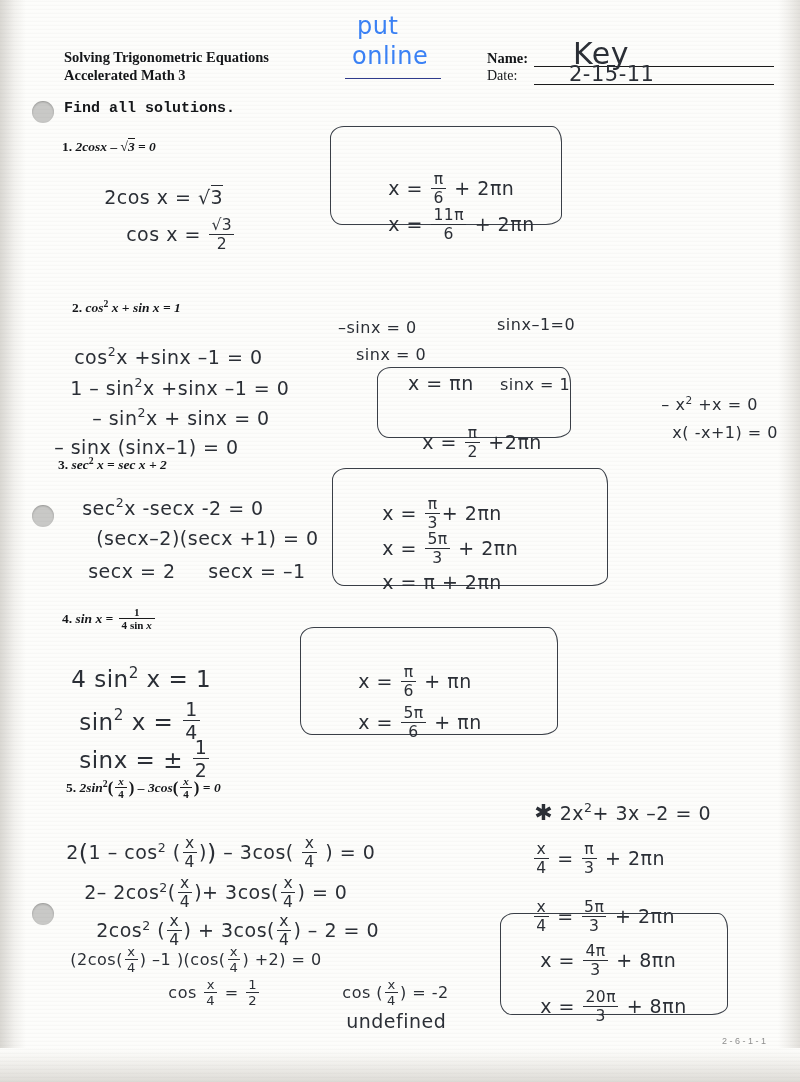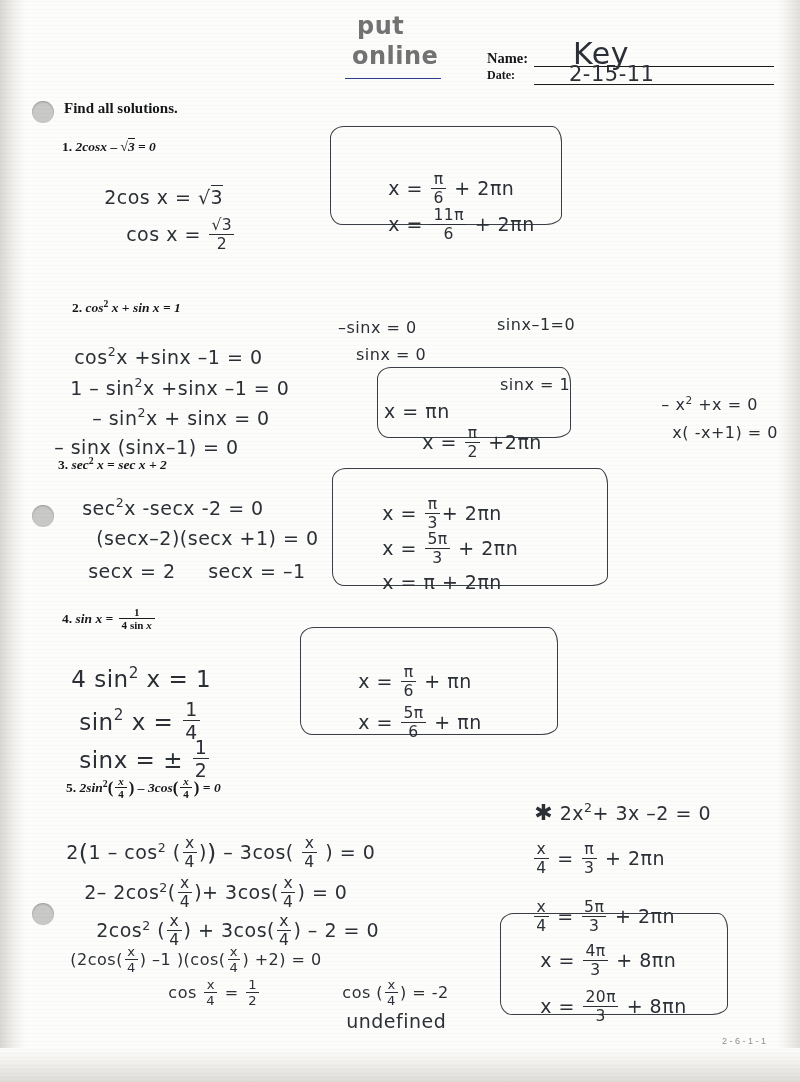--- a/index.html
+++ b/index.html
@@ -63,32 +63,33 @@
   }
   .name-label {
     position: absolute;
     left: 487px; top: 50px;
     font-weight: bold;
     font-size: 14.5px;
   }
   .date-label {
     position: absolute;
     left: 487px; top: 68px;
-    font-weight: bold;
-    font-size: 12px;
+    font-weight: normal;
+    font-size: 14px;
   }
   .rule {
     position: absolute;
     border-bottom: 1.4px solid #1b1b1b;
   }
   .instruction {
     position: absolute;
     left: 64px; top: 100px;
     font-weight: bold;
     font-size: 15px;
+    font-family: Liberation Mono, monospace;
   }
   .problem {
     position: absolute;
     font-size: 13.5px;
     font-weight: bold;
   }
   .problem .body { font-weight: bold; font-style: italic; }
   .math { font-style: italic; font-family: "Liberation Serif", serif; }
   .frac {
     display: inline-block;
@@ -105,21 +106,21 @@
   .paren-wrap { font-size: 1.25em; font-style: normal; vertical-align: -0.08em;}
 
   
   .hw {
     position: absolute;
     font-family: "DejaVu Sans", sans-serif;
     color: #2b2f36;
     white-space: pre;
     letter-spacing: 0.5px;
   }
-  .hw.blue { color: #737373; font-weight: bold; }
+  .hw.blue { color: #3b82f6; }
   .hw.lg { font-size: 23px; }
   .hw.md { font-size: 19px; }
   .hw.sm { font-size: 16px; }
   .hwfrac {
     display: inline-block;
     text-align: center;
     vertical-align: -0.5em;
     font-size: 0.82em;
     margin: 0 2px;
   }
@@ -160,20 +161,24 @@
 <div class="page">
 
   <div class="edge-left"></div>
   <div class="edge-right"></div>
   <div class="edge-bottom"></div>
 
   <div class="hole" style="left:32px; top:101px;"></div>
   <div class="hole" style="left:32px; top:505px;"></div>
   <div class="hole" style="left:32px; top:903px;"></div>
 
+  <div class="title-block printed">
+    <div>Solving Trigonometric Equations</div>
+    <div>Accelerated Math 3</div>
+  </div>
 
   <div class="hw blue" style="left:357px; top:12px; font-size:24px;">put</div>
   <div class="hw blue" style="left:352px; top:42px; font-size:24px;">online</div>
   <div class="underline-hw" style="left:345px; top:78px; width:96px; border-bottom-color:#2f3b8c;"></div>
 
   <div class="name-label printed">Name:</div>
   <div class="rule" style="left:534px; top:66px; width:240px;"></div>
   <div class="hw" style="left:573px; top:36px; font-size:30px;">Key</div>
 
   <div class="date-label printed">Date:</div>
@@ -230,21 +235,21 @@
   <div class="hw sm" style="left:500px; top:343px;margin-top:32px;">sinx = 1</div>
 
   <div class="hw sm" style="left:639px; top:375px;">
     – x<span class="hwsup">2</span> +x = 0
   </div>
   <div class="hw sm" style="left:650px; top:404px;">
     x( -x+1) = 0
   </div>
 
   <div class="abox" style="left:377px; top:367px; width:194px; height:71px;"></div>
-  <div class="hw md" style="left:384px; top:372px;margin-top:28px;">x = πn</div>
+  <div class="hw md" style="left:408px; top:372px;">x = πn</div>
   <div class="hw md" style="left:396px; top:402px;">
     x = <span class="hwfrac"><span class="n">π</span><span class="d">2</span></span> +2πn
   </div>
 
   <div class="problem printed" style="left:58px; top:455px;">
     <span>3.</span>
     <span class="body">
       sec<span class="sup">2</span> <span class="math">x</span> = sec <span class="math">x</span> + 2
     </span>
   </div>

